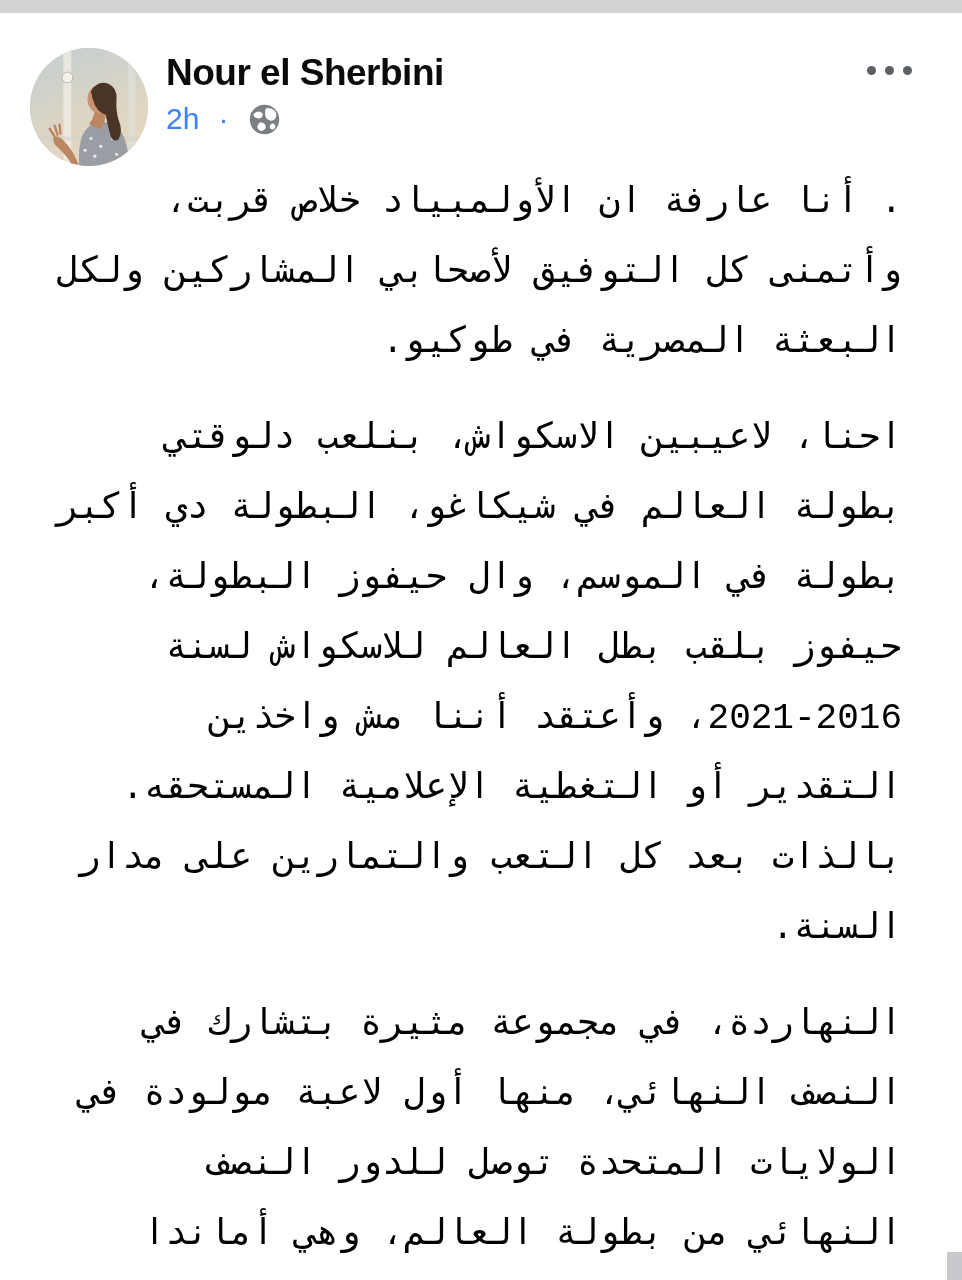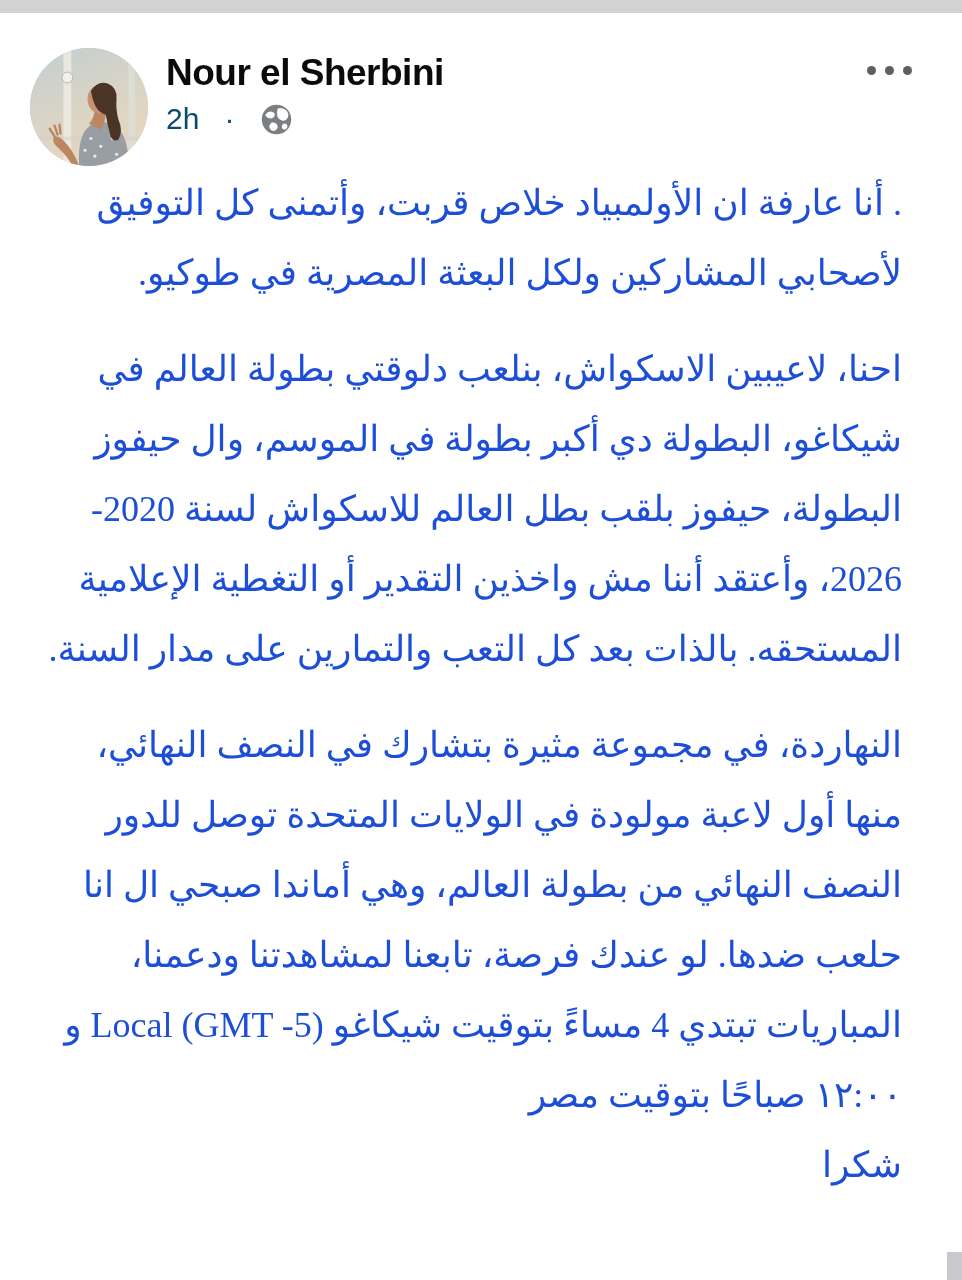--- a/index.html
+++ b/index.html
@@ -33,23 +33,23 @@
     font-weight: bold;
     color: #0b0b0d;
     letter-spacing: -0.5px;
     white-space: nowrap;
   }
   .meta {
     position: absolute;
     left: 166px; top: 102px;
     display: flex;
     align-items: center;
-    gap: 25px;
+    gap: 19px;
     font-size: 30px;
-    color: #0c4a6e;
+    color: #3b82f6;
   }
   .meta .globe { width: 31px; height: 31px; margin-left: 2px; }
   .meta .globe svg { display: block; width: 100%; height: 100%; }
   .menu {
     position: absolute;
     top: 60px; right: 50px;
     display: flex;
     gap: 9px;
     padding: 6px 0;
     cursor: pointer;
@@ -62,24 +62,24 @@
   .content {
     position: absolute;
     top: 168px;
     left: 46px;
     right: 60px;
     direction: rtl;
     text-align: right;
   }
   .content p {
     margin: 0 0 26px 0;
-    font-family: Liberation Serif, serif;
+    font-family: Liberation Mono, monospace;
     font-size: 36px;
     line-height: 70px;
-    color: #1d4ed8;
+    color: #000000;
     white-space: pre-line;
   }
   .scroll-indicator {
     position: absolute;
     right: 0; bottom: 0;
     width: 15px; height: 28px;
     background: #c7c9cd;
   }
 </style>
 </head>
@@ -135,20 +135,20 @@
   </div>
 
   <div class="menu">
     <span class="dot"></span>
     <span class="dot"></span>
     <span class="dot"></span>
   </div>
 
   <div class="content">
     <p>. أنا عارفة ان الأولمبياد خلاص قربت، وأتمنى كل التوفيق لأصحابي المشاركين ولكل البعثة المصرية في طوكيو.</p>
-    <p>احنا، لاعيبين الاسكواش، بنلعب دلوقتي بطولة العالم في شيكاغو، البطولة دي أكبر بطولة في الموسم، وال حيفوز البطولة، حيفوز بلقب بطل العالم للاسكواش لسنة 2020-2026، وأعتقد أننا مش واخذين التقدير أو التغطية الإعلامية المستحقه. بالذات بعد كل التعب والتمارين على مدار السنة.</p>
+    <p>احنا، لاعيبين الاسكواش، بنلعب دلوقتي بطولة العالم في شيكاغو، البطولة دي أكبر بطولة في الموسم، وال حيفوز البطولة، حيفوز بلقب بطل العالم للاسكواش لسنة 2016-2021، وأعتقد أننا مش واخذين التقدير أو التغطية الإعلامية المستحقه. بالذات بعد كل التعب والتمارين على مدار السنة.</p>
     <p>النهاردة، في مجموعة مثيرة بتشارك في النصف النهائي، منها أول لاعبة مولودة في الولايات المتحدة توصل للدور النصف النهائي من بطولة العالم، وهي أماندا صبحي ال انا حلعب ضدها. لو عندك فرصة، تابعنا لمشاهدتنا ودعمنا، المباريات تبتدي 4 مساءً بتوقيت شيكاغو ⁦Local (GMT -5)⁩ و ١٢:٠٠ صباحًا بتوقيت مصر
 شكرا</p>
   </div>
 
   <div class="scroll-indicator"></div>
 
 </div>
 
 </body></html>

